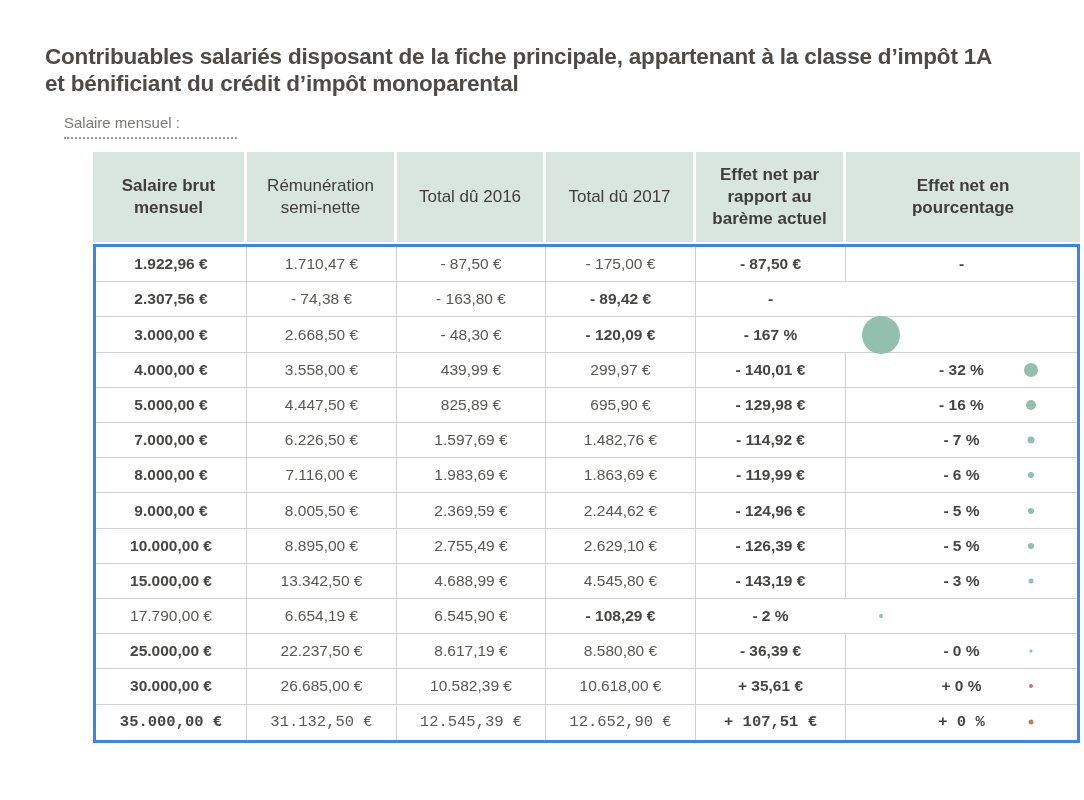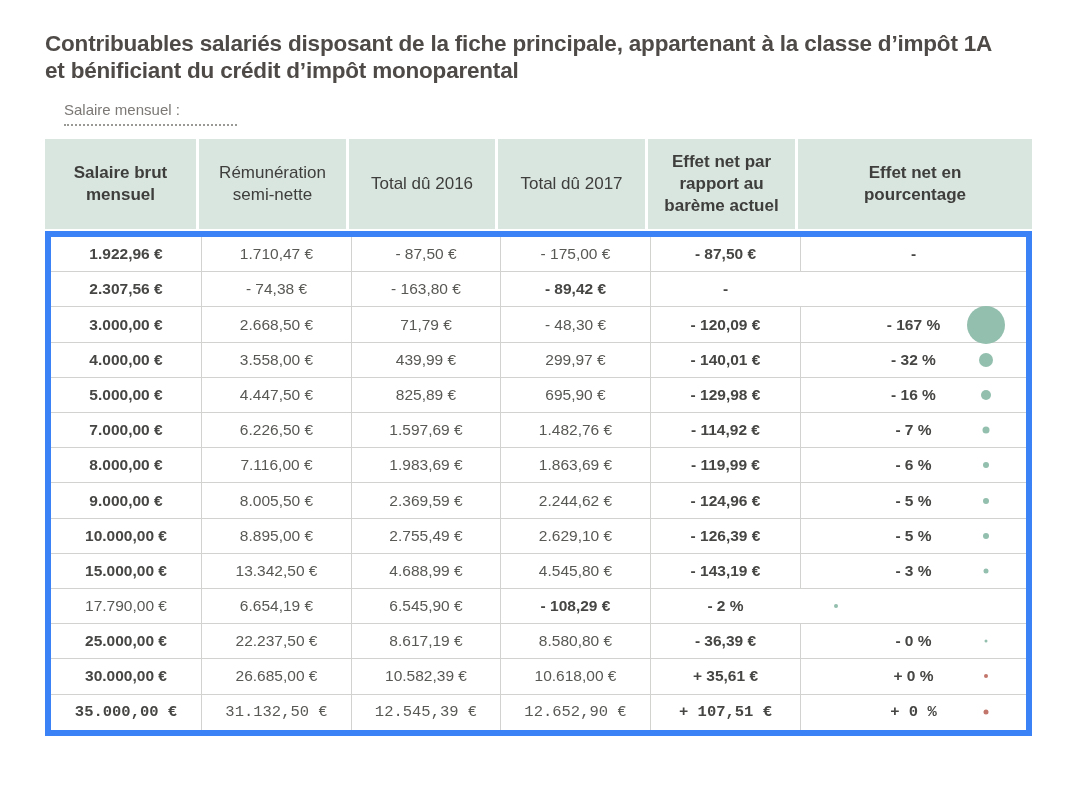--- a/index.html
+++ b/index.html
@@ -1,49 +1,49 @@
 <!DOCTYPE html>
 <html><head>
 <meta charset="utf-8">
 <style>
   * { margin: 0; padding: 0; box-sizing: border-box; }
   html, body { width: 1084px; height: 800px; background: #ffffff; overflow: hidden; }
   body { font-family: "Liberation Sans", sans-serif; }
-  .page { padding: 31px 0 0 45px; }
+  .page { padding: 44px 0 0 45px; }
 
   .title {
     font-size: 22.5px; font-weight: 700; color: #4e4a47;
     line-height: 1.18; max-width: 965px; letter-spacing: -0.2px;
   }
   .title .hl { font-weight: 800; }
 
   .salary-field {
     margin-top: 17px; width: 173px;
     border-bottom: 2px dotted #9b9996; padding-bottom: 5px; margin-left: 19px;
   }
   .salary-label { font-size: 15px; color: #7b7875; }
 
-  .table { margin-top: 13px; width: 840px; }
+  .table { margin-top: 13px; width: 840px; margin-left: 48px; }
 
   .thead {
     display: grid;
     grid-template-columns: 151px 150px 149px 150px 150px 237px;
     height: 90px;
   }
   .th {
     background: #d9e5df; display: flex; align-items: center; justify-content: center;
     text-align: center; font-size: 17px; color: #3e3e3c; line-height: 1.28;
     border-left: 3px solid #ffffff;
   }
   .th:first-child { border-left: none; }
   .th.bold { font-weight: 700; }
   .th .inner { padding: 0 6px; }
   .th:nth-child(6) .inner { max-width: 150px; }
 
-  .tbody { margin-top: 2px; border: 6px solid #3b82f6; width: 987px; text-align: center; }
+  .tbody { margin-top: 2px; border: 3px solid #3b82f6; width: 987px; text-align: center; }
   .trow {
     display: grid;
     grid-template-columns: 150px 150px 149px 150px 150px 1fr;
     height: 35.2px; border-bottom: 1px solid #d2d2d0;
   }
   .trow:last-child { border-bottom: none; font-family: Liberation Mono, monospace; }
   .td {
     display: flex; align-items: center; justify-content: center;
     font-size: 15.5px; color: #58585  ;
     color: #585855;
@@ -127,23 +127,20 @@
             <span>-</span>
           </div>
         </div>
         <div class="trow">
           <div class="td c1">
             <span>3.000,00 €</span>
           </div>
           <div class="td c2">
             <span>2.668,50 €</span>
           </div>
-          <div class="td c3">
-            <span>71,79 €</span>
-          </div>
           <div class="td c4">
             <span>- 48,30 €</span>
           </div>
           <div class="td c5">
             <span>- 120,09 €</span>
           </div>
           <div class="td c6">
             <span>- 167 %</span>
             <span class="bubble" style="width: 38px; height: 38px; background: rgb(147, 191, 174);"></span>
           </div>

